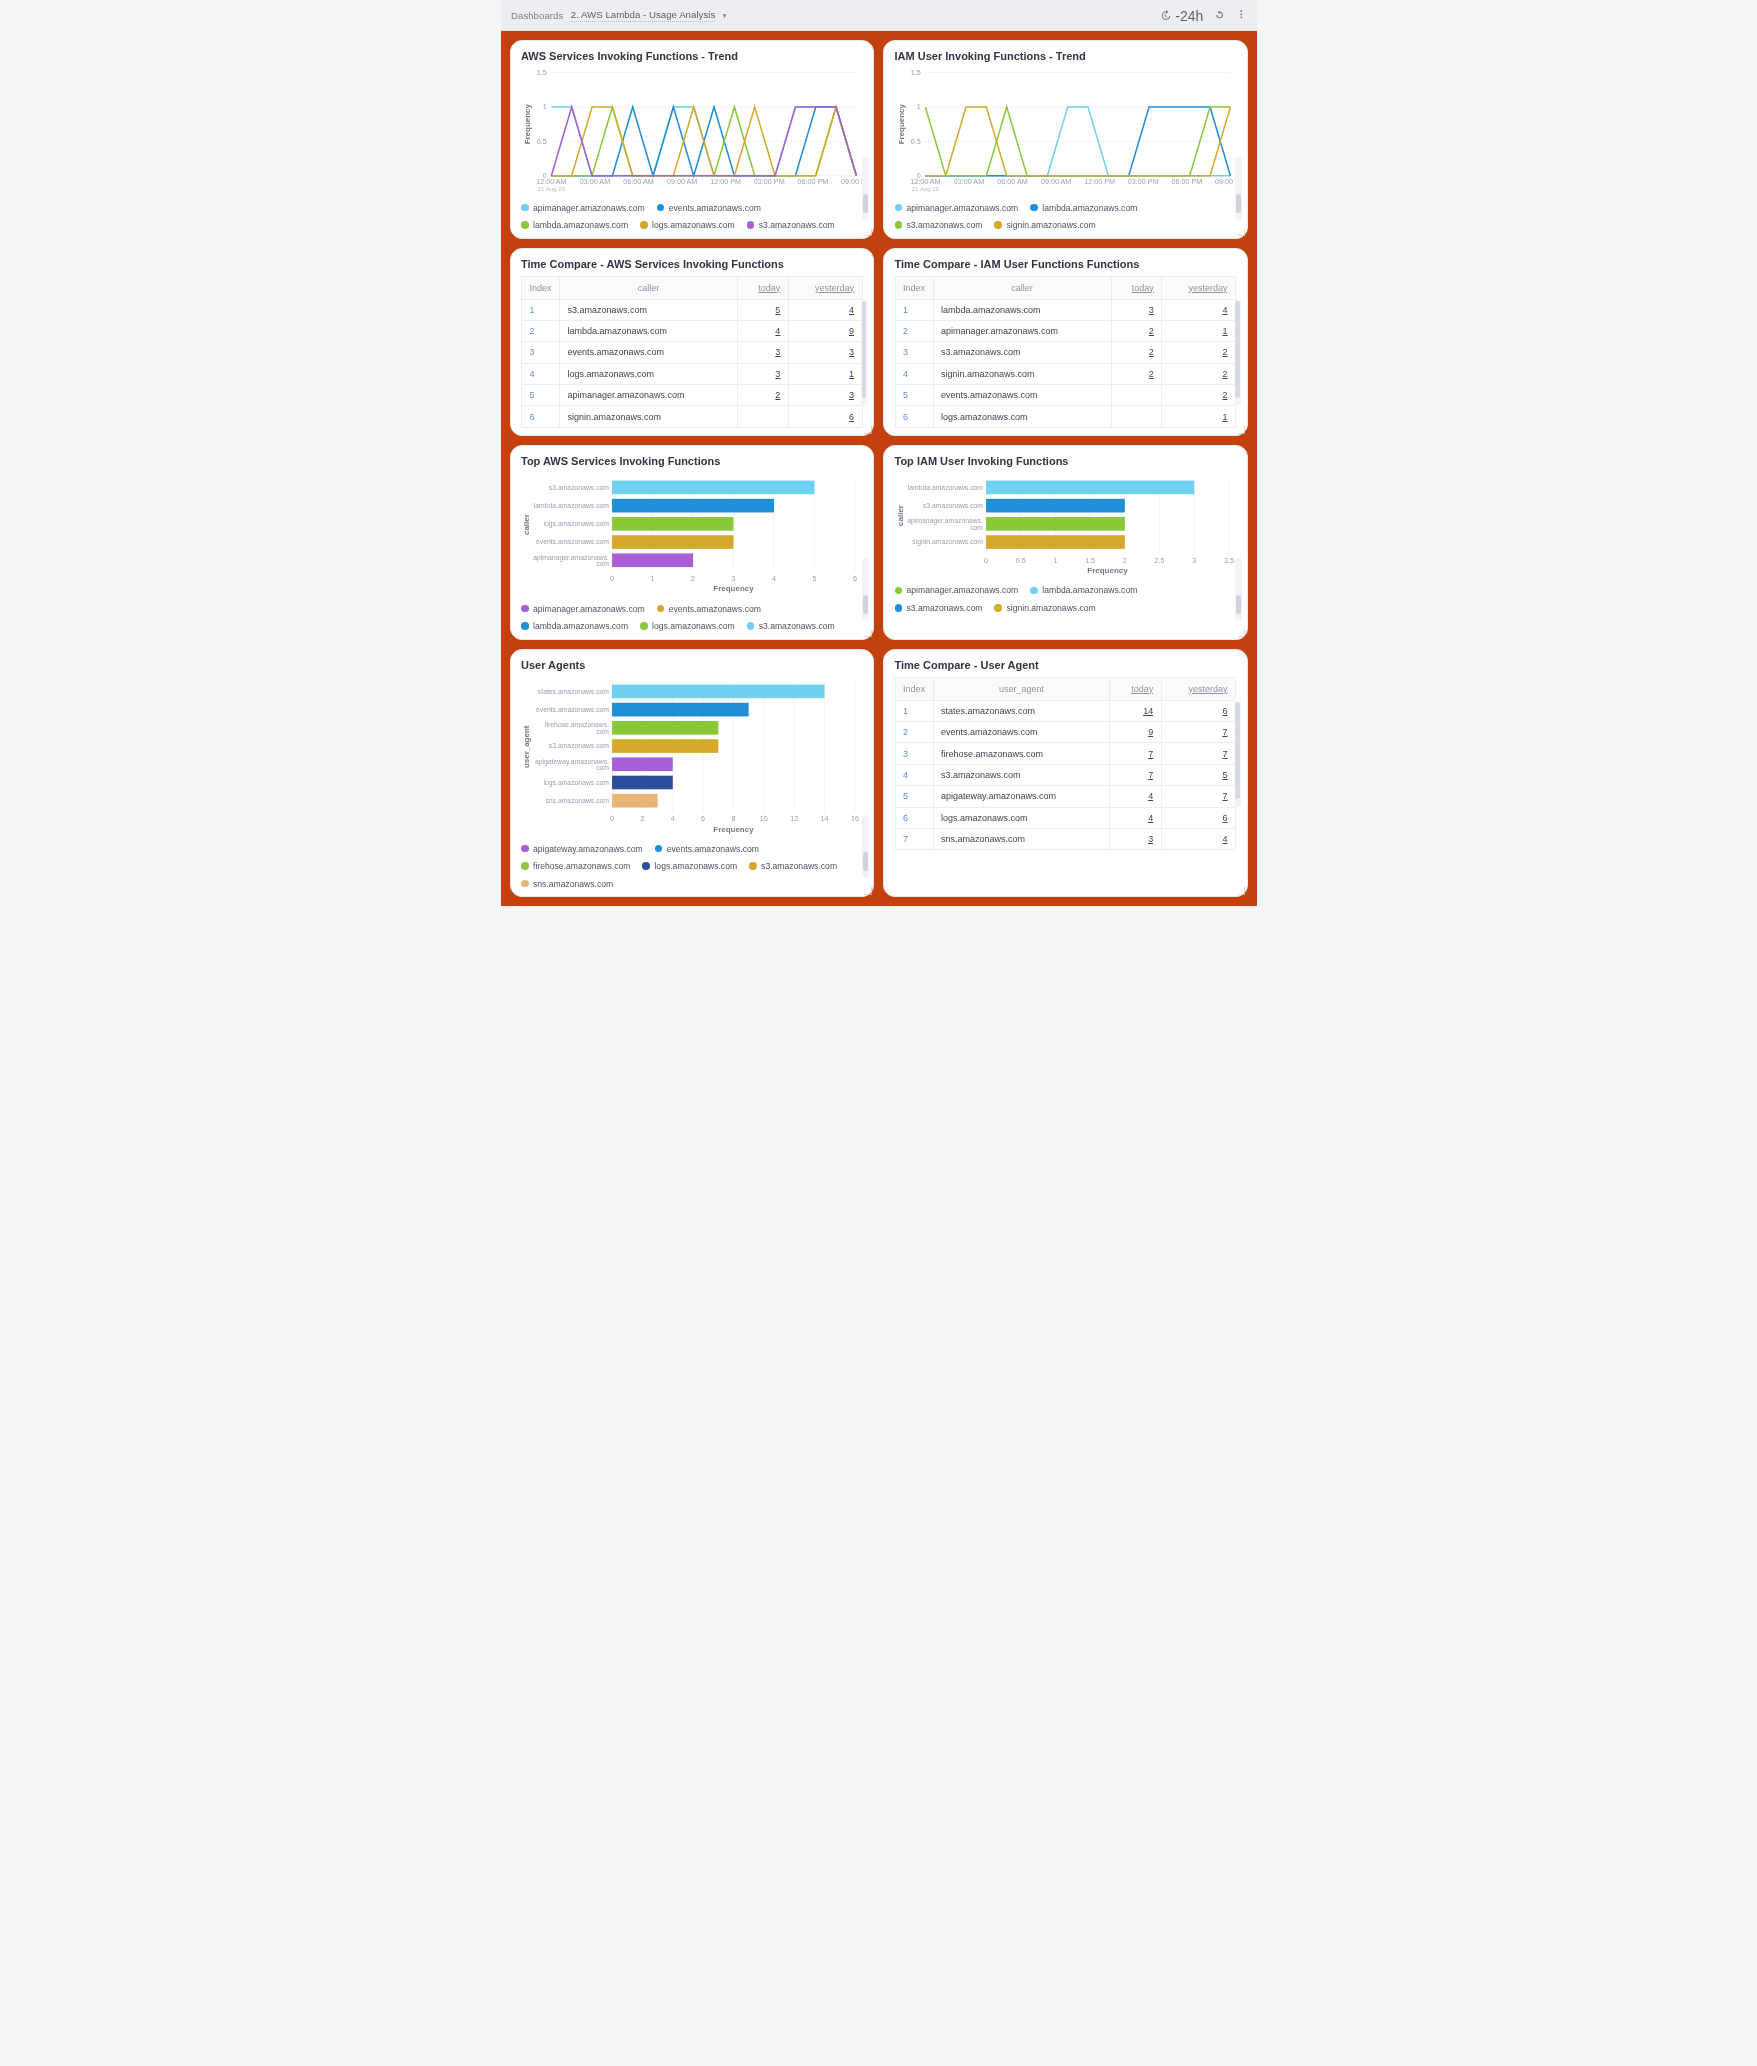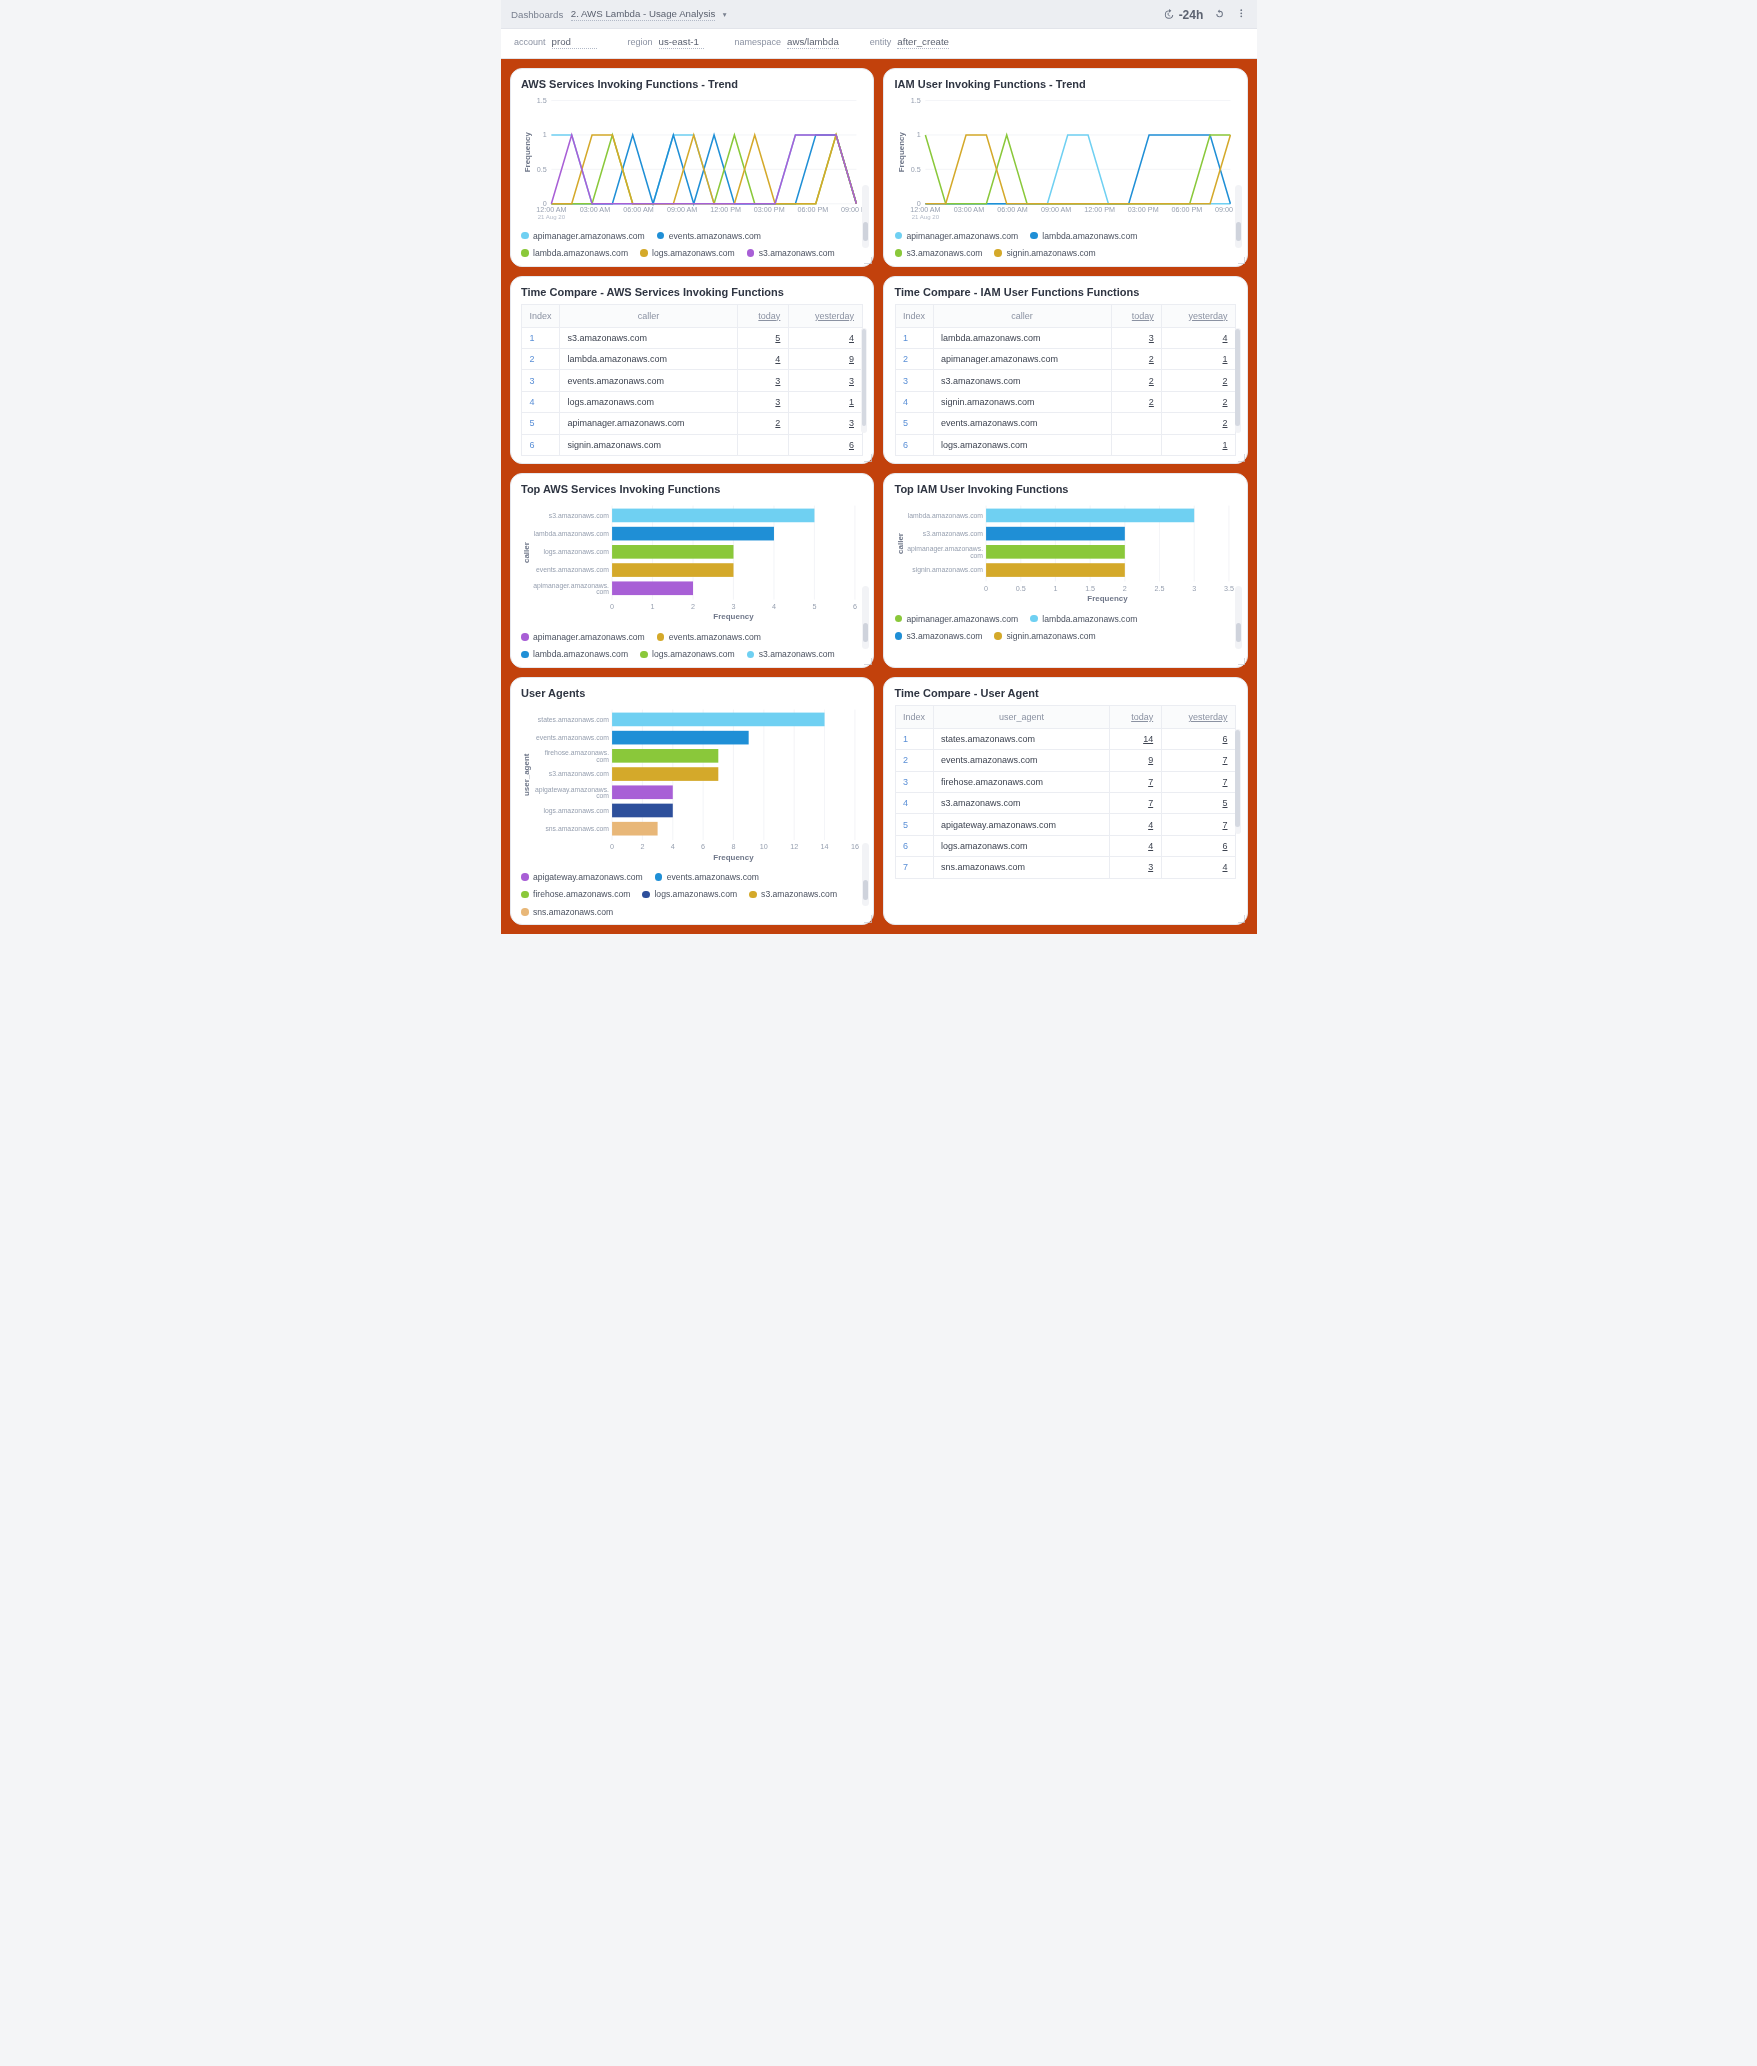--- a/index.html
+++ b/index.html
@@ -15,21 +15,21 @@
     display:flex; align-items:center; justify-content:space-between;
     padding:7.5px 10.5px 6px 10.5px; border-bottom:0.7px solid #e2e4ea;
     background:#eceef2;
   }
   .topbar-left { display:flex; align-items:center; gap:7.5px; color:#7a8190;}
   .dash-label { font-size:9.7px; color:#7a8190; }
   .dash-name { font-size:9.7px; color:#5c6270; border-bottom:0.7px dotted #b2b9c7; padding-bottom:1.5px;text-align:center;}
   .chev-icon { font-size:7.5px; color:#7a8190; }
   .topbar-right { display:flex; align-items:center; gap:10.5px; color:#6a7282;}
   .topbar-right svg { fill:#6a7282; }
-  .time-lbl { font-size:12px; color:#5c6270; font-weight:700;}
+  .time-lbl { font-size:14px; color:#5c6270; font-weight:400;}
   
   .filterbar {
     display:flex; gap:31px; padding:7.5px 13.5px 9px 13.5px;
     background:#fff; border-bottom:0.7px solid #e2e4ea;
   }
   .filter { display:flex; align-items:baseline; gap:6px;}
   .filter .fk { color:#8b92a2; font-size:9px; }
   .filter .fv { color:#5c6270; font-size:9.7px; border-bottom:0.7px dotted #b2b9c7; padding-bottom:0.7px; min-width:45px;}
   
   .grid { display:grid; grid-template-columns: 1fr 1fr; gap:9px; padding:9px; }
@@ -97,38 +97,20 @@
       <span>
         <svg width="10.5" height="10.5" viewBox="0 0 24 24">
             <circle cx="12" cy="5" r="2"></circle>
             <circle cx="12" cy="12" r="2"></circle>
             <circle cx="12" cy="19" r="2"></circle>
           </svg>
       </span>
     </div>
   </div>
 
-  <div class="filterbar">
-    <div class="filter">
-      <span class="fk">account</span>
-      <span class="fv">prod</span>
-    </div>
-    <div class="filter">
-      <span class="fk">region</span>
-      <span class="fv">us-east-1</span>
-    </div>
-    <div class="filter">
-      <span class="fk">namespace</span>
-      <span class="fv">aws/lambda</span>
-    </div>
-    <div class="filter">
-      <span class="fk">entity</span>
-      <span class="fv">after_create</span>
-    </div>
-  </div>
 
   <div class="grid" id="grid">
       <div class="panel">
         <div class="panel-title">AWS Services Invoking Functions - Trend</div>
         <svg class="chart-svg" viewBox="0 0 450 170" style="font-size:12px">
           <line class="grid-line" x1="40" x2="442" y1="142" y2="142"></line>
           <text class="axis-txt" x="34" y="145" text-anchor="end">0</text>
           <line class="grid-line" x1="40" x2="442" y1="96.66666666666667" y2="96.66666666666667"></line>
           <text class="axis-txt" x="34" y="99.66666666666667" text-anchor="end">0.5</text>
           <line class="grid-line" x1="40" x2="442" y1="51.33333333333334" y2="51.33333333333334"></line>

